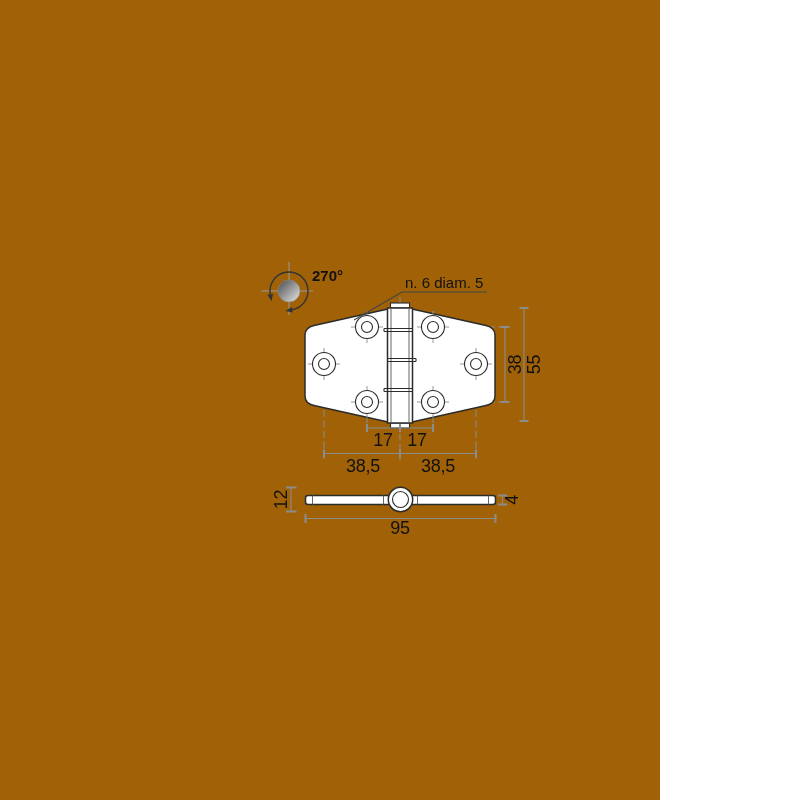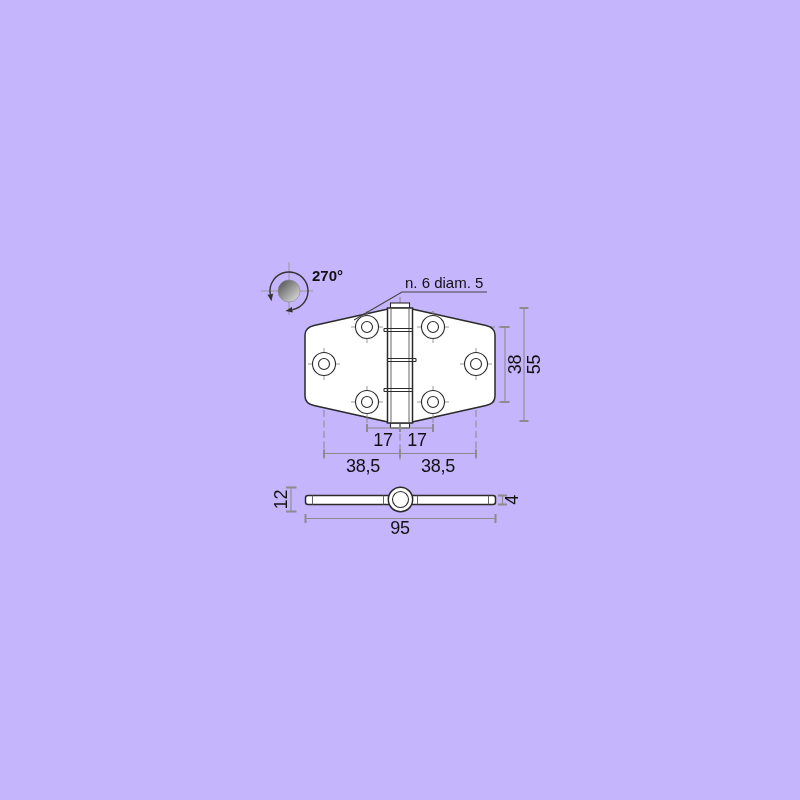--- a/index.html
+++ b/index.html
@@ -1,16 +1,16 @@
 <!DOCTYPE html>
 <html><head>
 <meta charset="utf-8">
 <style>
   html,body{margin:0;padding:0;background:#ffffff;}
-  #stage{position:relative;width:800px;height:800px;background:#c4b5fd;overflow:hidden;text-align:center;}
+  #stage{position:relative;width:660px;height:800px;background:#a16207;overflow:hidden;text-align:center;}
   svg{display:block;}
   text{font-family:"Liberation Sans","DejaVu Sans",sans-serif;fill:#111;}
   .dim-text{font-size:18px;letter-spacing:-0.3px;}
   .note-text{font-size:15px;}
   .rot-text{font-size:15px;font-weight:700;}
   .part{stroke:#2b2b2b;fill:#ffffff;}
   .part-thick{stroke-width:1.5;}
   .part-thin{stroke-width:1.1;}
   .inner-line{stroke:#555;stroke-width:0.9;fill:none;}
   .dimline{stroke:#8c8c8c;stroke-width:1.1;fill:none;}

